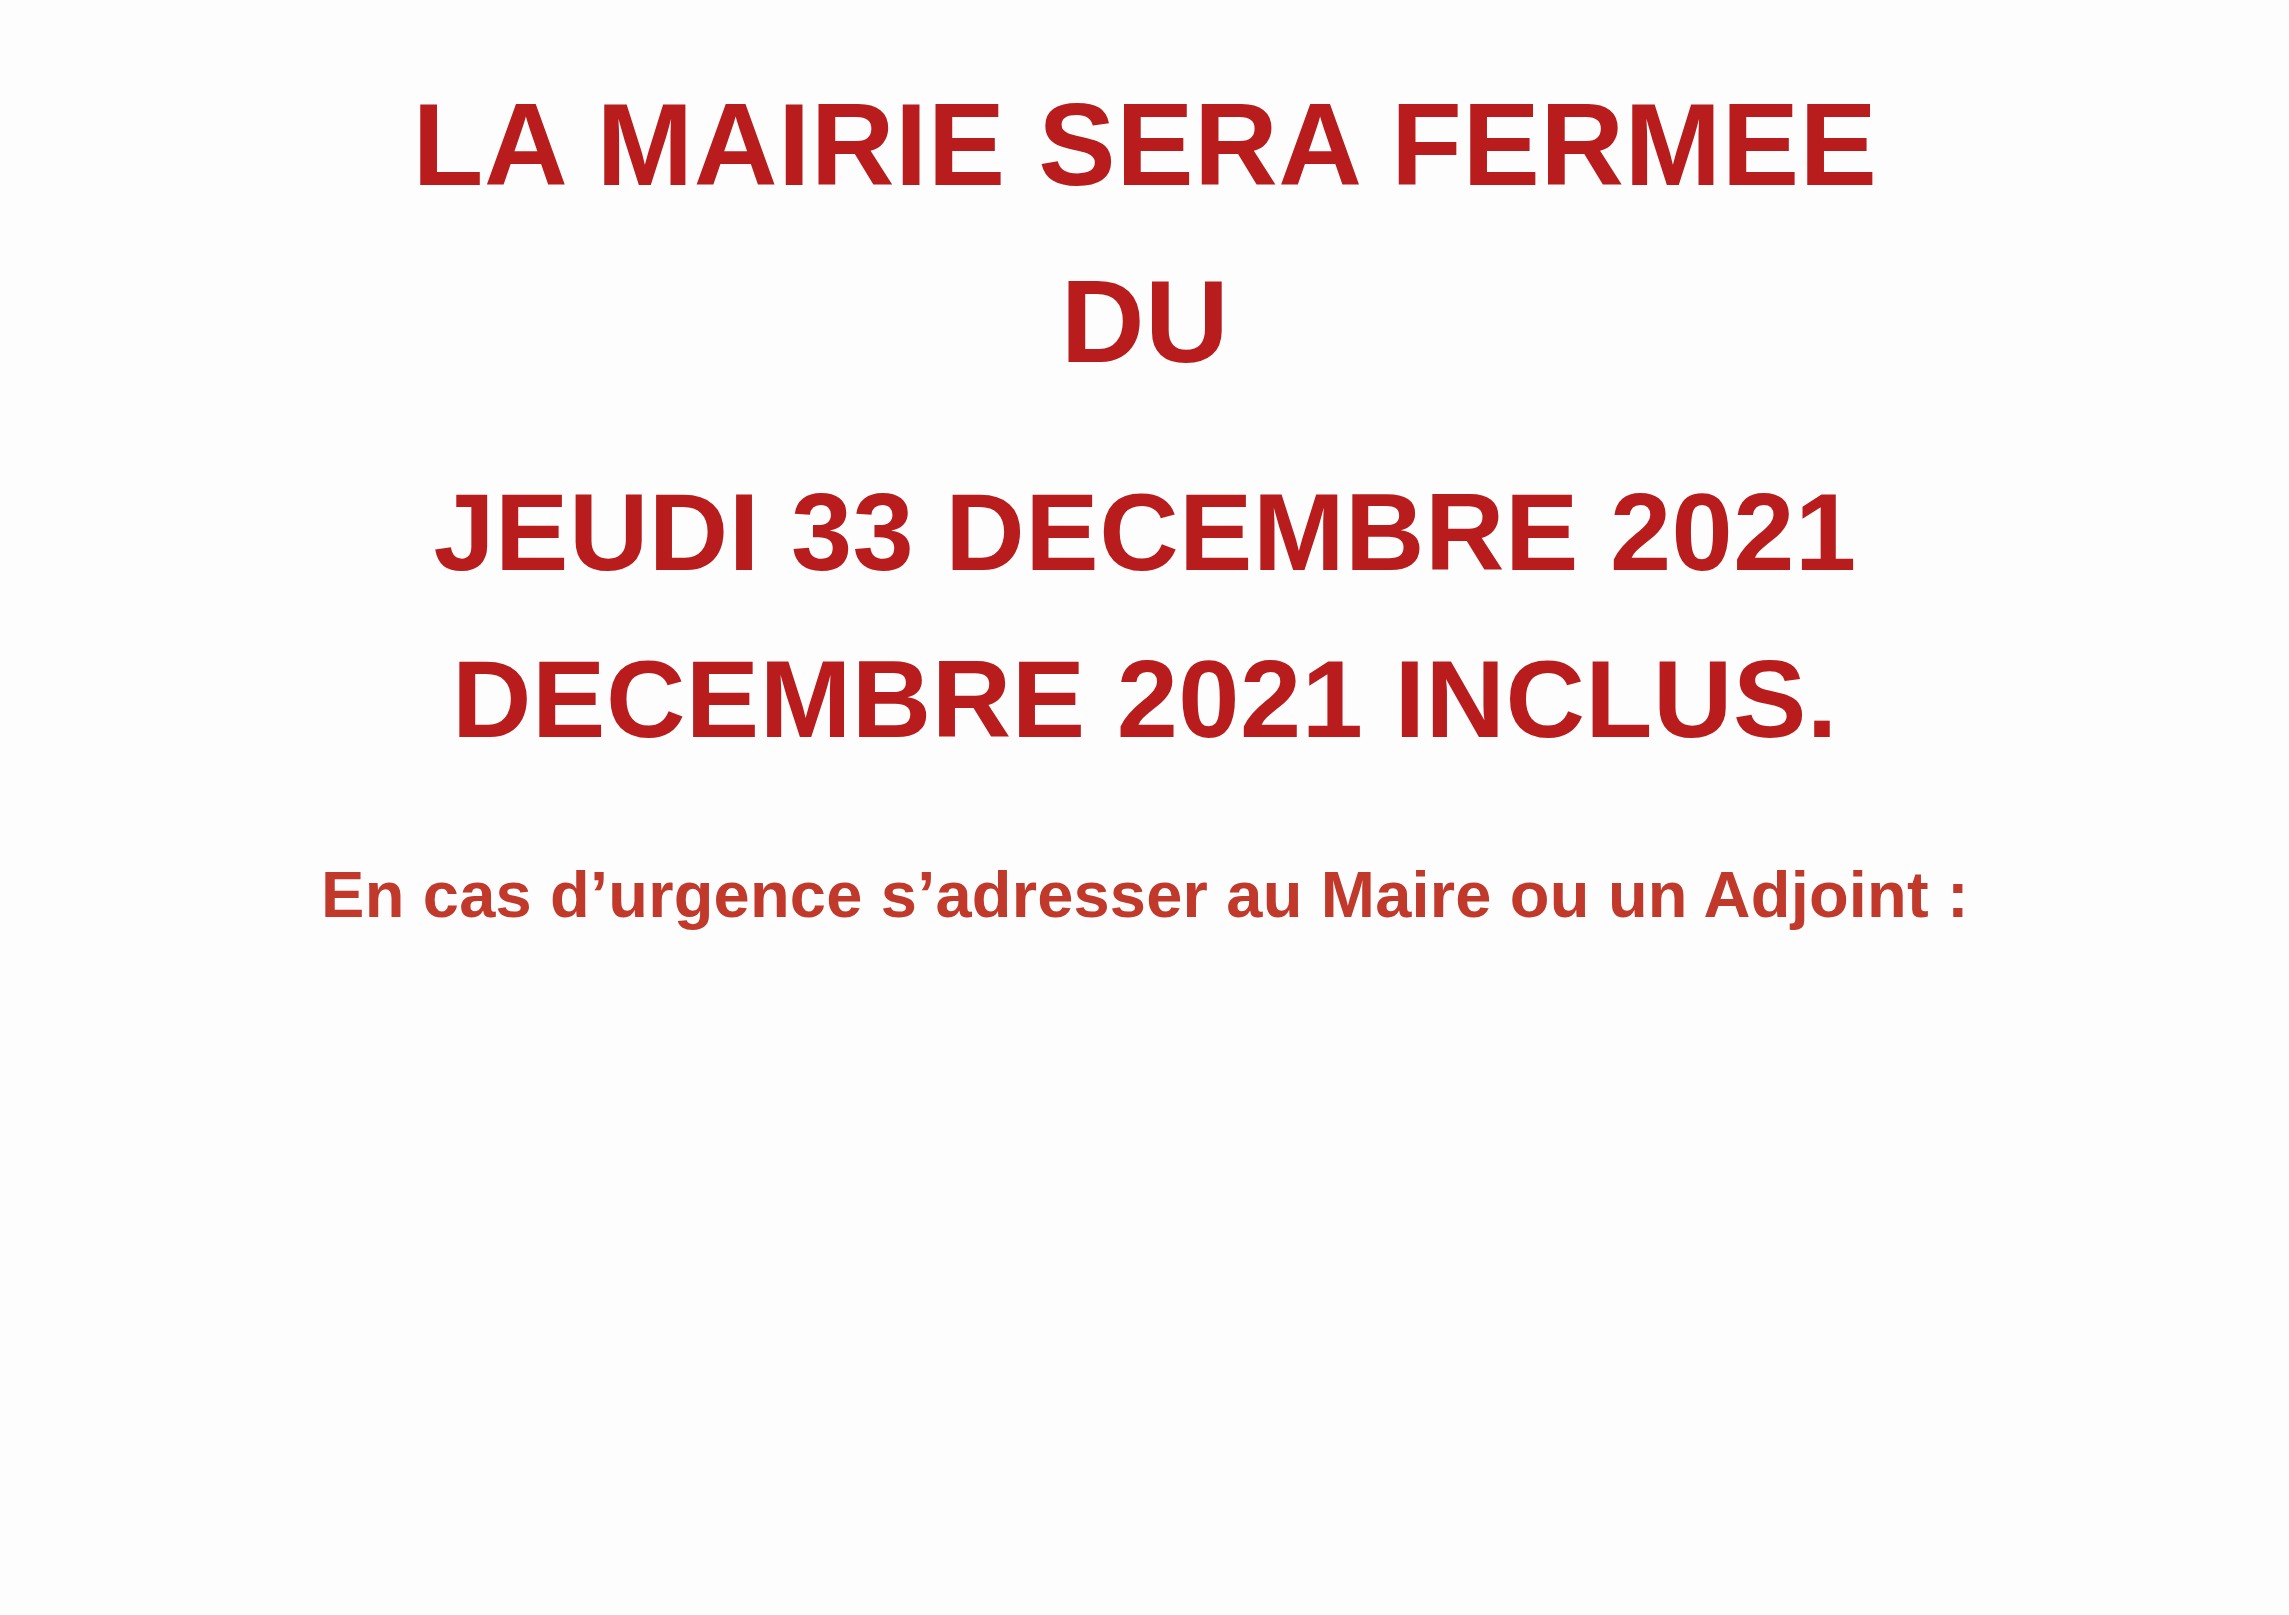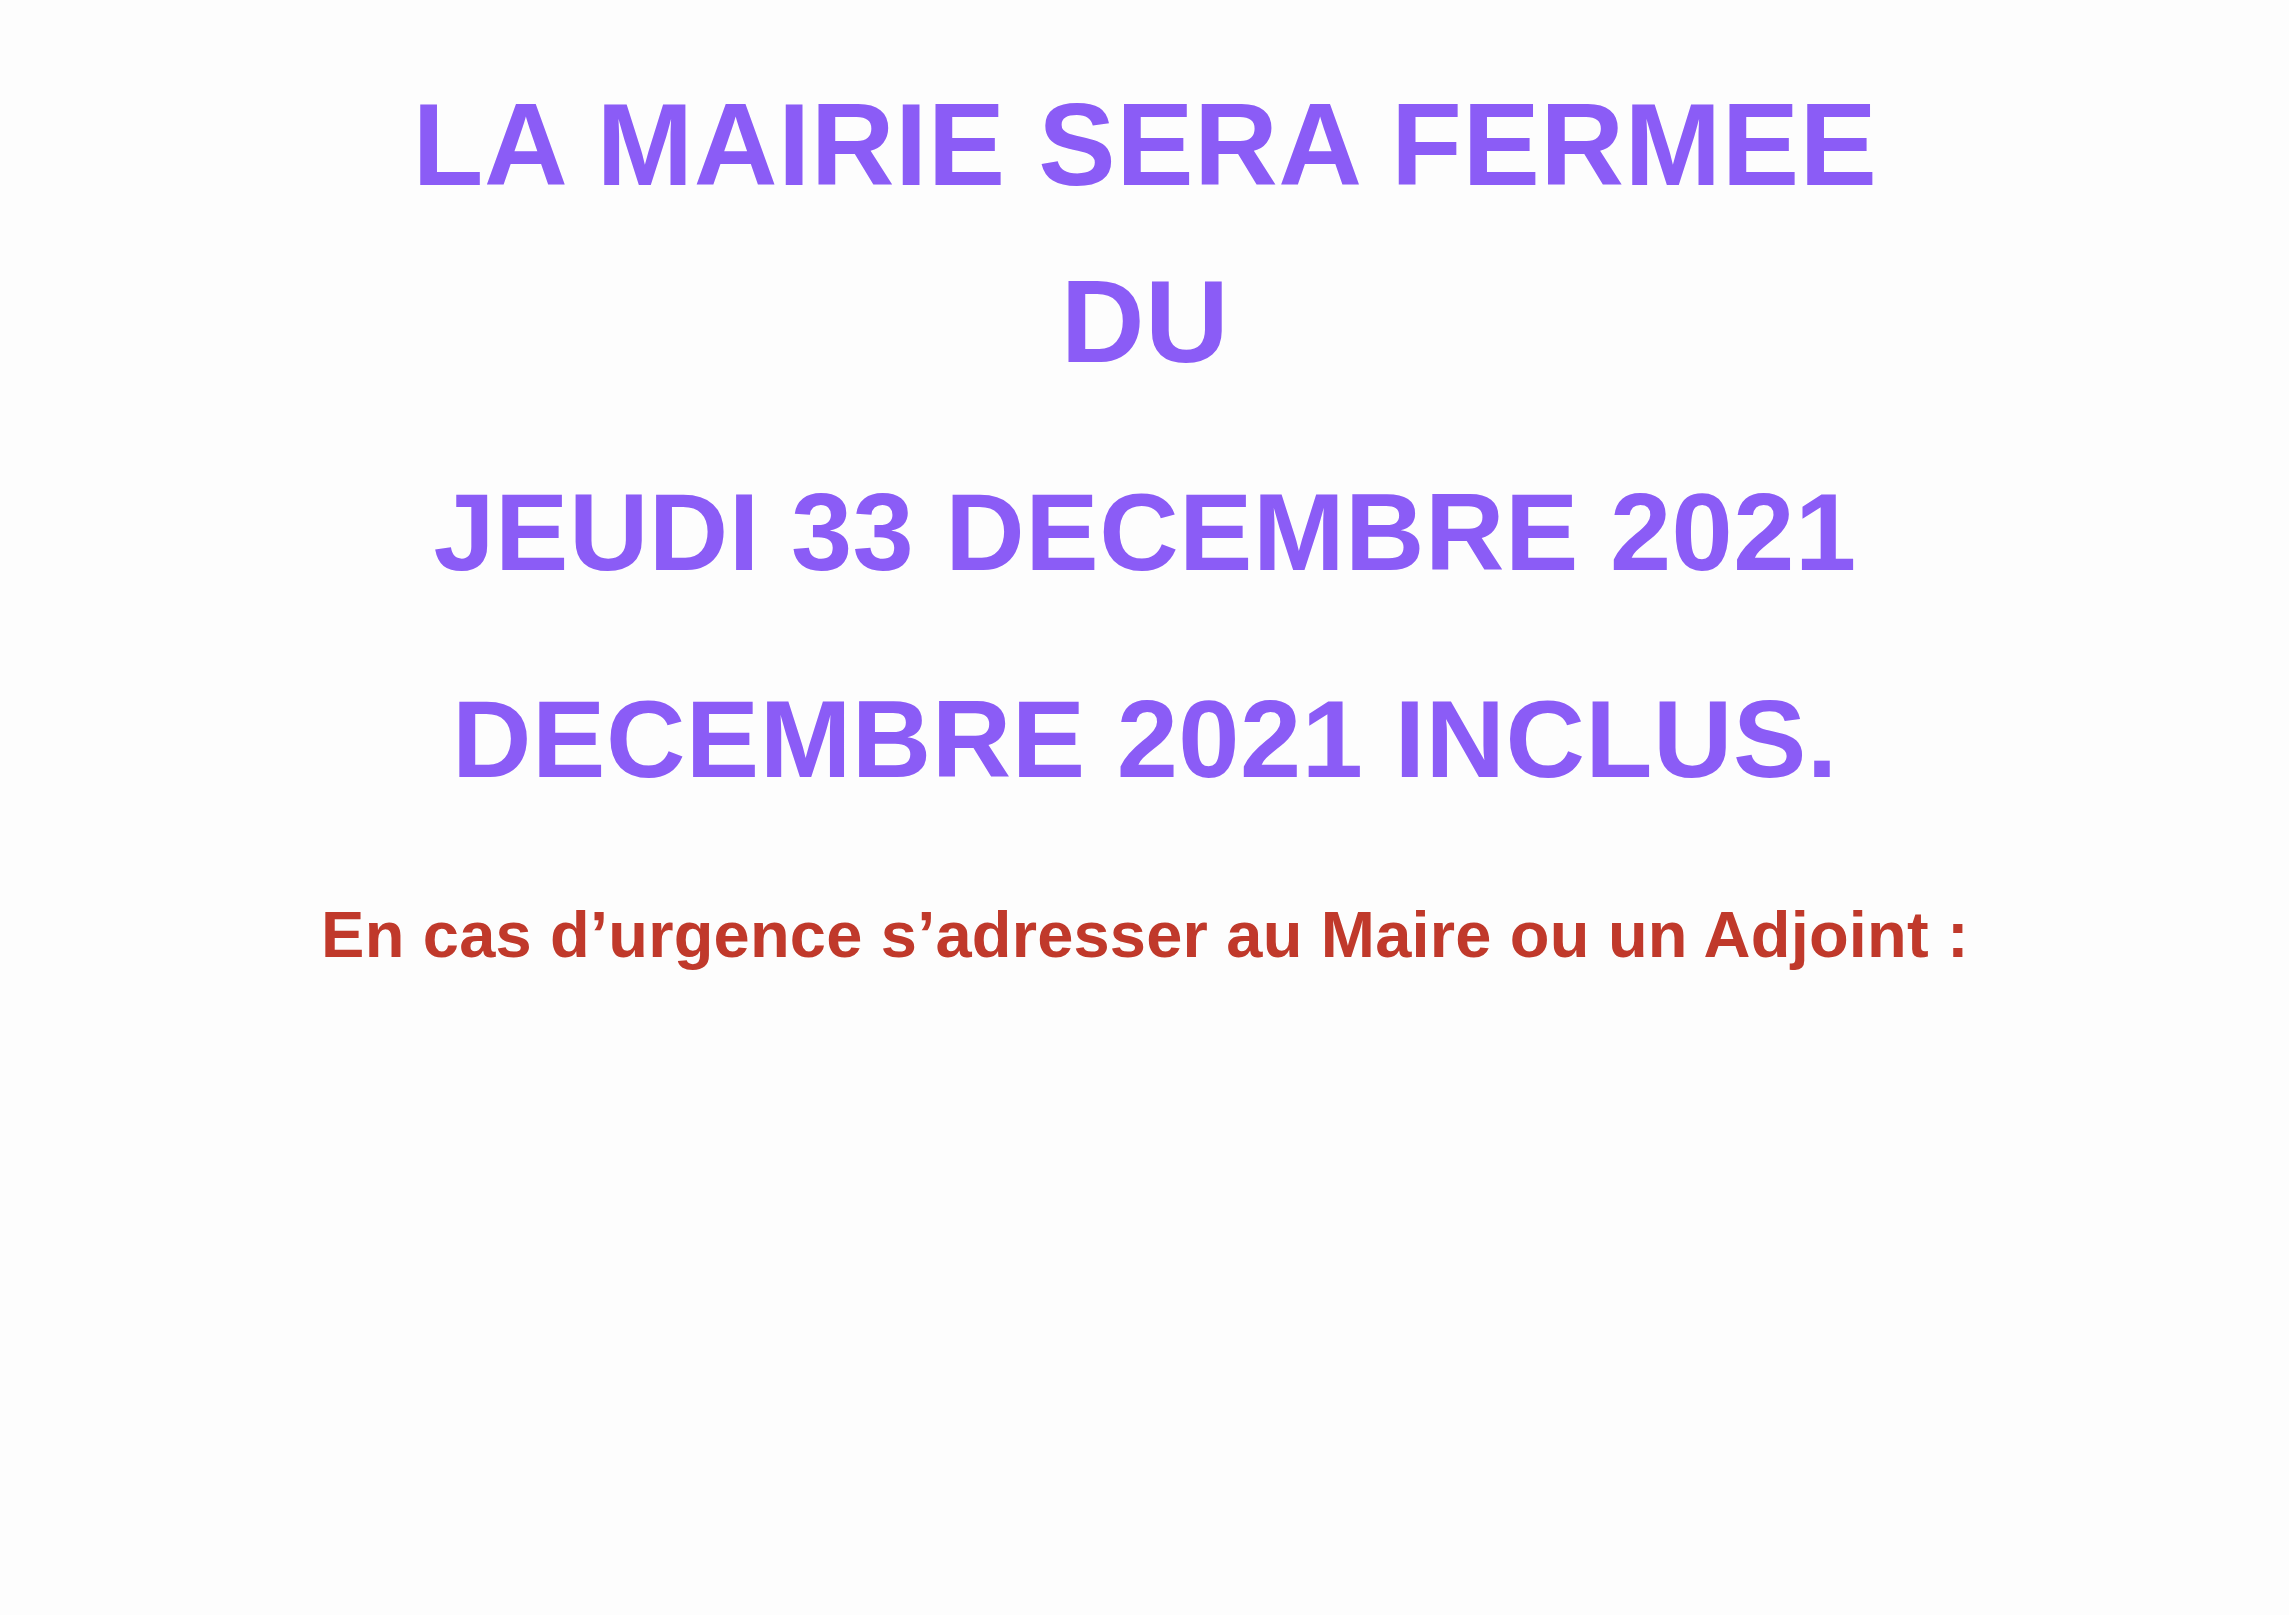--- a/index.html
+++ b/index.html
@@ -18,21 +18,21 @@
     width: 2290px;
     height: 1615px;
     background: #fdfdfd;
     box-sizing: border-box;
     padding: 59px 98px 0 98px;
     display: flex;
     flex-direction: column;
     align-items: center;
   }
   .line {
-    color: #8b5cf6;
+    color: #b91c1c;
     font-weight: bold;
     text-align: center;
     line-height: 1.18;
     letter-spacing: 0.5px;
     white-space: nowrap;
   }
   .line-1 {
     font-size: 116px;
     margin-top: 17.6px;
   }
@@ -44,21 +44,21 @@
     font-size: 110px;
     margin-top: 76px;
   }
   .line-4 {
     font-size: 110px;
     margin-top: 57px;
     letter-spacing: 0px;
   }
   .line-5 {
     font-size: 110px;
-    margin-top: 77px;
+    margin-top: 37px;
   }
   .footnote {
     color: #c0392b;
     font-weight: bold;
     font-size: 65px;
     text-align: left;
     margin-top: 93px;
     white-space: nowrap;
     letter-spacing: 0.2px;
   }

